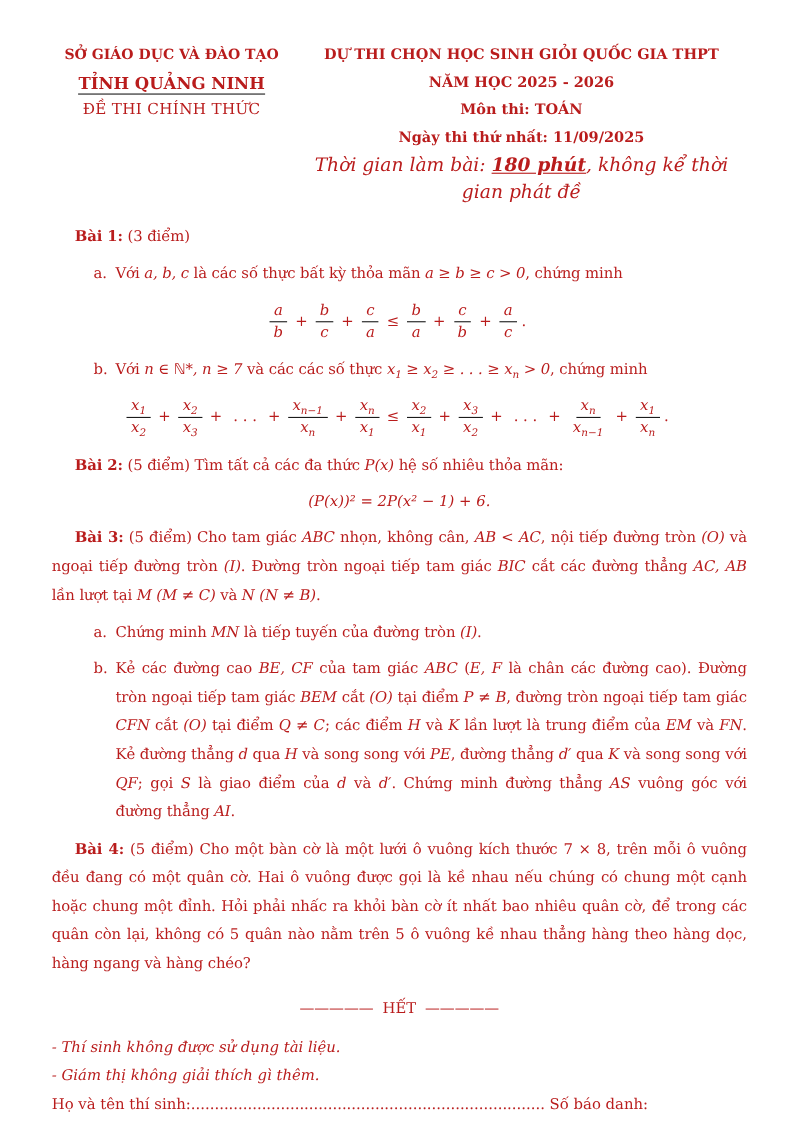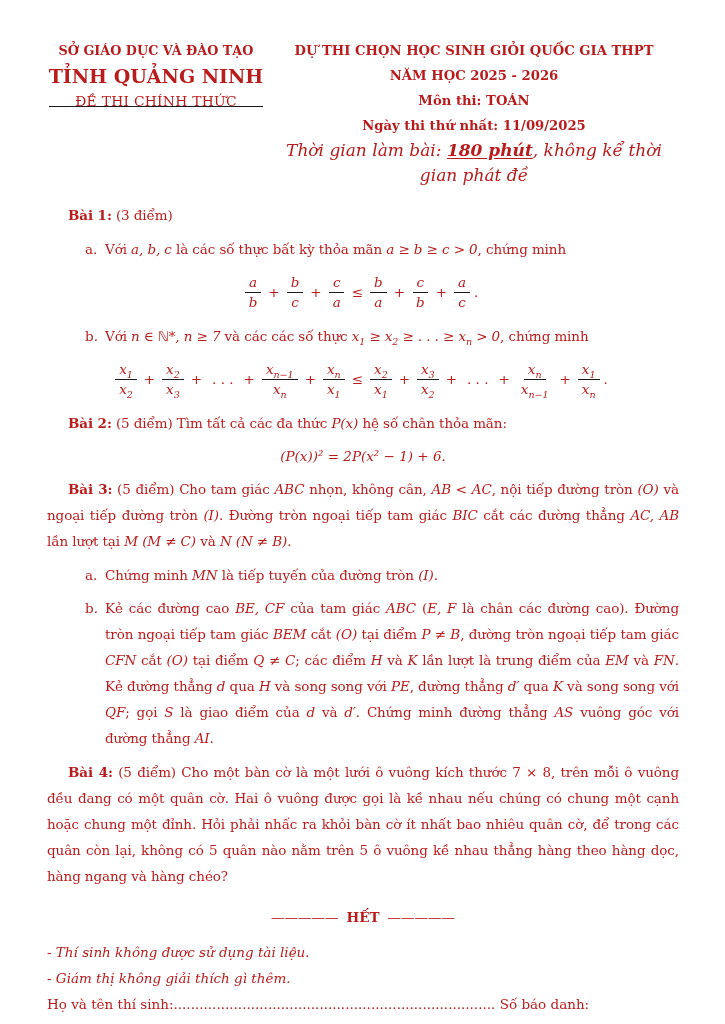--- a/index.html
+++ b/index.html
@@ -8,21 +8,21 @@
     width: 725px; height: 1024px; margin: 0 auto; overflow: hidden;
     padding: 38px 46px 16px 47px;
     font-family: "DejaVu Serif", "DejaVu Sans", serif;
     font-size: 13.5px; color: #b91c1c;
   }
   
   .header { display: flex; justify-content: space-between; align-items: flex-start; }
   .header-left { width: 218px; text-align: center; line-height: 25px; }
   .hl1 { font-weight: bold; font-size: 12.8px; }
   .hl2 { margin-top: 1px; }
-  .hl2 .u { font-weight: bold; font-size: 19px; border-bottom: 1.2px solid #1b1b1b; padding-bottom: 19px; }
+  .hl2 .u { font-weight: bold; font-size: 15px; border-bottom: 1.2px solid #1b1b1b; padding-bottom: 0; }
   .hl3 { font-size: 13.8px; letter-spacing: 0.3px; margin-top: -2px; }
   .header-right { width: 410px; text-align: center; line-height: 25px; }
   .hr-b { font-weight: bold; font-size: 13.2px; }
   .hr-i { font-style: italic; font-size: 17px; }
   .tb { font-weight: bold; text-decoration: underline; text-underline-offset: 2px; }
   .hr-s { font-style: italic; font-size: 12.2px; }
   
   .doc-body { margin-top: 14px; }
   .para { margin: 8px 0; text-indent: 21px; text-align: justify; line-height: 26px; letter-spacing: -0.1px; }
   .item { display: flex; margin: 7px 0 7px 38px; line-height: 26px; }
@@ -32,21 +32,21 @@
   .r-m { font-style: italic; }
   .msub { font-size: 9.5px; font-style: italic; line-height: 0; }
   .equation { display: flex; justify-content: center; align-items: center; margin: 12px 0; line-height: normal; }
   .frac { display: inline-flex; flex-direction: column; align-items: center; margin: 0 2px; font-style: italic; }
   .fnum { display: block; padding: 0 4px 1px; border-bottom: 1px solid #1b1b1b; line-height: 1.25; }
   .fden { display: block; padding: 1px 4px 0; line-height: 1.25; }
   .mop { margin: 0 5px; }
   .mop:last-child { margin-left: 2px; }
   
   .het-line { text-align: center; margin: 20px 0 14px; }
-  .het-label { font-weight: bold; margin: 0 8px; }
+  .het-label { font-weight: normal; margin: 0 8px; }
   .fn-i { font-style: italic; line-height: 26px; }
   .fn-r { line-height: 26px; }
 </style>
 </head>
 <body>
 
 <div class="page">
 
   <div class="header">
     <div class="header-left">
@@ -144,21 +144,21 @@
           <span class="fnum">x<sub class="msub">n</sub></span>
           <span class="fden">x<sub class="msub">n−1</sub></span>
         </span>
         <span class="mop">+</span>
         <span class="frac">
           <span class="fnum">x<sub class="msub">1</sub></span>
           <span class="fden">x<sub class="msub">n</sub></span>
         </span>
         <span class="mop">.</span>
       </div>
-      <p class="para"><span class="r-b">Bài 2:</span><span class="r-t"> (5 điểm) Tìm tất cả các đa thức </span><span class="r-m">P(x)</span><span class="r-t"> hệ số chân thỏa mãn:</span></p>
+      <p class="para"><span class="r-b">Bài 2:</span><span class="r-t"> (5 điểm) Tìm tất cả các đa thức </span><span class="r-m">P(x)</span><span class="r-t"> hệ số nhiêu thỏa mãn:</span></p>
       <div class="equation">
         <span class="r-m">(P(x))² = 2P(x² − 1) + 6.</span>
       </div>
       <p class="para"><span class="r-b">Bài 3:</span><span class="r-t"> (5 điểm) Cho tam giác </span><span class="r-m">ABC</span><span class="r-t"> nhọn, không cân, </span><span class="r-m">AB &lt; AC</span><span class="r-t">, nội tiếp đường tròn </span><span class="r-m">(O)</span><span class="r-t"> và ngoại tiếp đường tròn </span><span class="r-m">(I)</span><span class="r-t">. Đường tròn ngoại tiếp tam giác </span><span class="r-m">BIC</span><span class="r-t"> cắt các đường thẳng </span><span class="r-m">AC, AB</span><span class="r-t"> lần lượt tại </span><span class="r-m">M (M ≠ C)</span><span class="r-t"> và </span><span class="r-m">N (N ≠ B)</span><span class="r-t">.</span></p>
       <div class="item">
         <span class="item-label">a.</span>
         <div class="item-body"><span class="r-t">Chứng minh </span><span class="r-m">MN</span><span class="r-t"> là tiếp tuyến của đường tròn </span><span class="r-m">(I)</span><span class="r-t">.</span></div>
       </div>
       <div class="item">
         <span class="item-label">b.</span>

